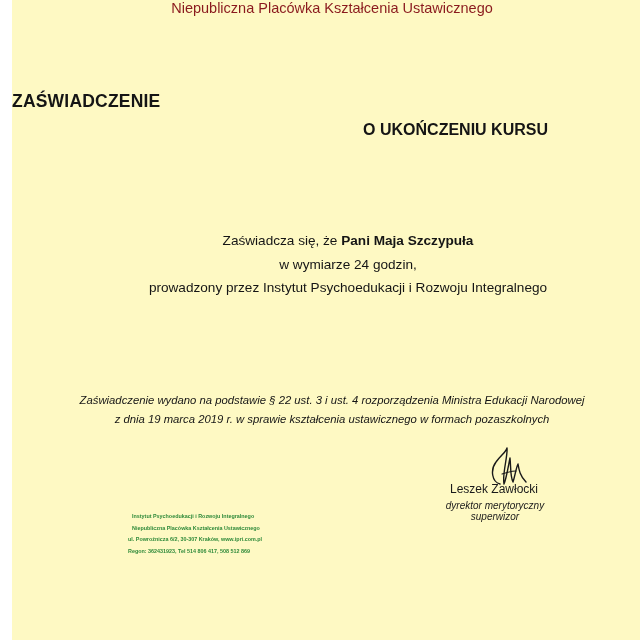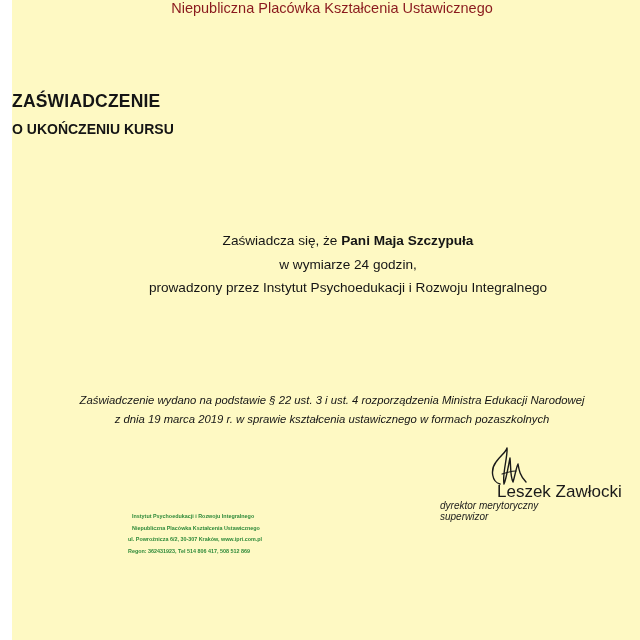--- a/index.html
+++ b/index.html
@@ -36,22 +36,22 @@
       left: 0; width: 640px;
       text-align: left;
       font-size: 17.5px;
       font-weight: bold;
       letter-spacing: 0.2px;
     }
     .subtitle {
       position: absolute;
       top: 121px;
       left: 0; width: 536px;
-      text-align: left;
-      font-size: 14px;
+      text-align: right;
+      font-size: 16px;
       font-weight: bold;
     }
     .body-block {
       position: absolute;
       top: 229px;
       left: 0; width: 640px;
       text-align: center;
       font-size: 13.6px;
       line-height: 23.5px;
     }
@@ -71,30 +71,29 @@
       position: absolute;
       left: 474px;
       top: 444px;
       width: 50px;
       height: 44px;
     }
     .signer-name {
       position: absolute;
       left: 438px;
       top: 482px;
-      font-size: 17px;
+      font-size: 12px;
       color: #1a1a1a;
-      margin-left: 47px;
     }
     .signer-role {
       position: absolute;
       left: 428px;
       top: 500px;
       width: 110px;
-      text-align: left;
+      text-align: center;
       font-size: 10px;
       font-style: italic;
       line-height: 11px;
       color: #1a1a1a;
     }
     .signer-role .line { display: block; white-space: nowrap; }
     .stamp {
       position: absolute;
       left: 116px;
       top: 511px;

